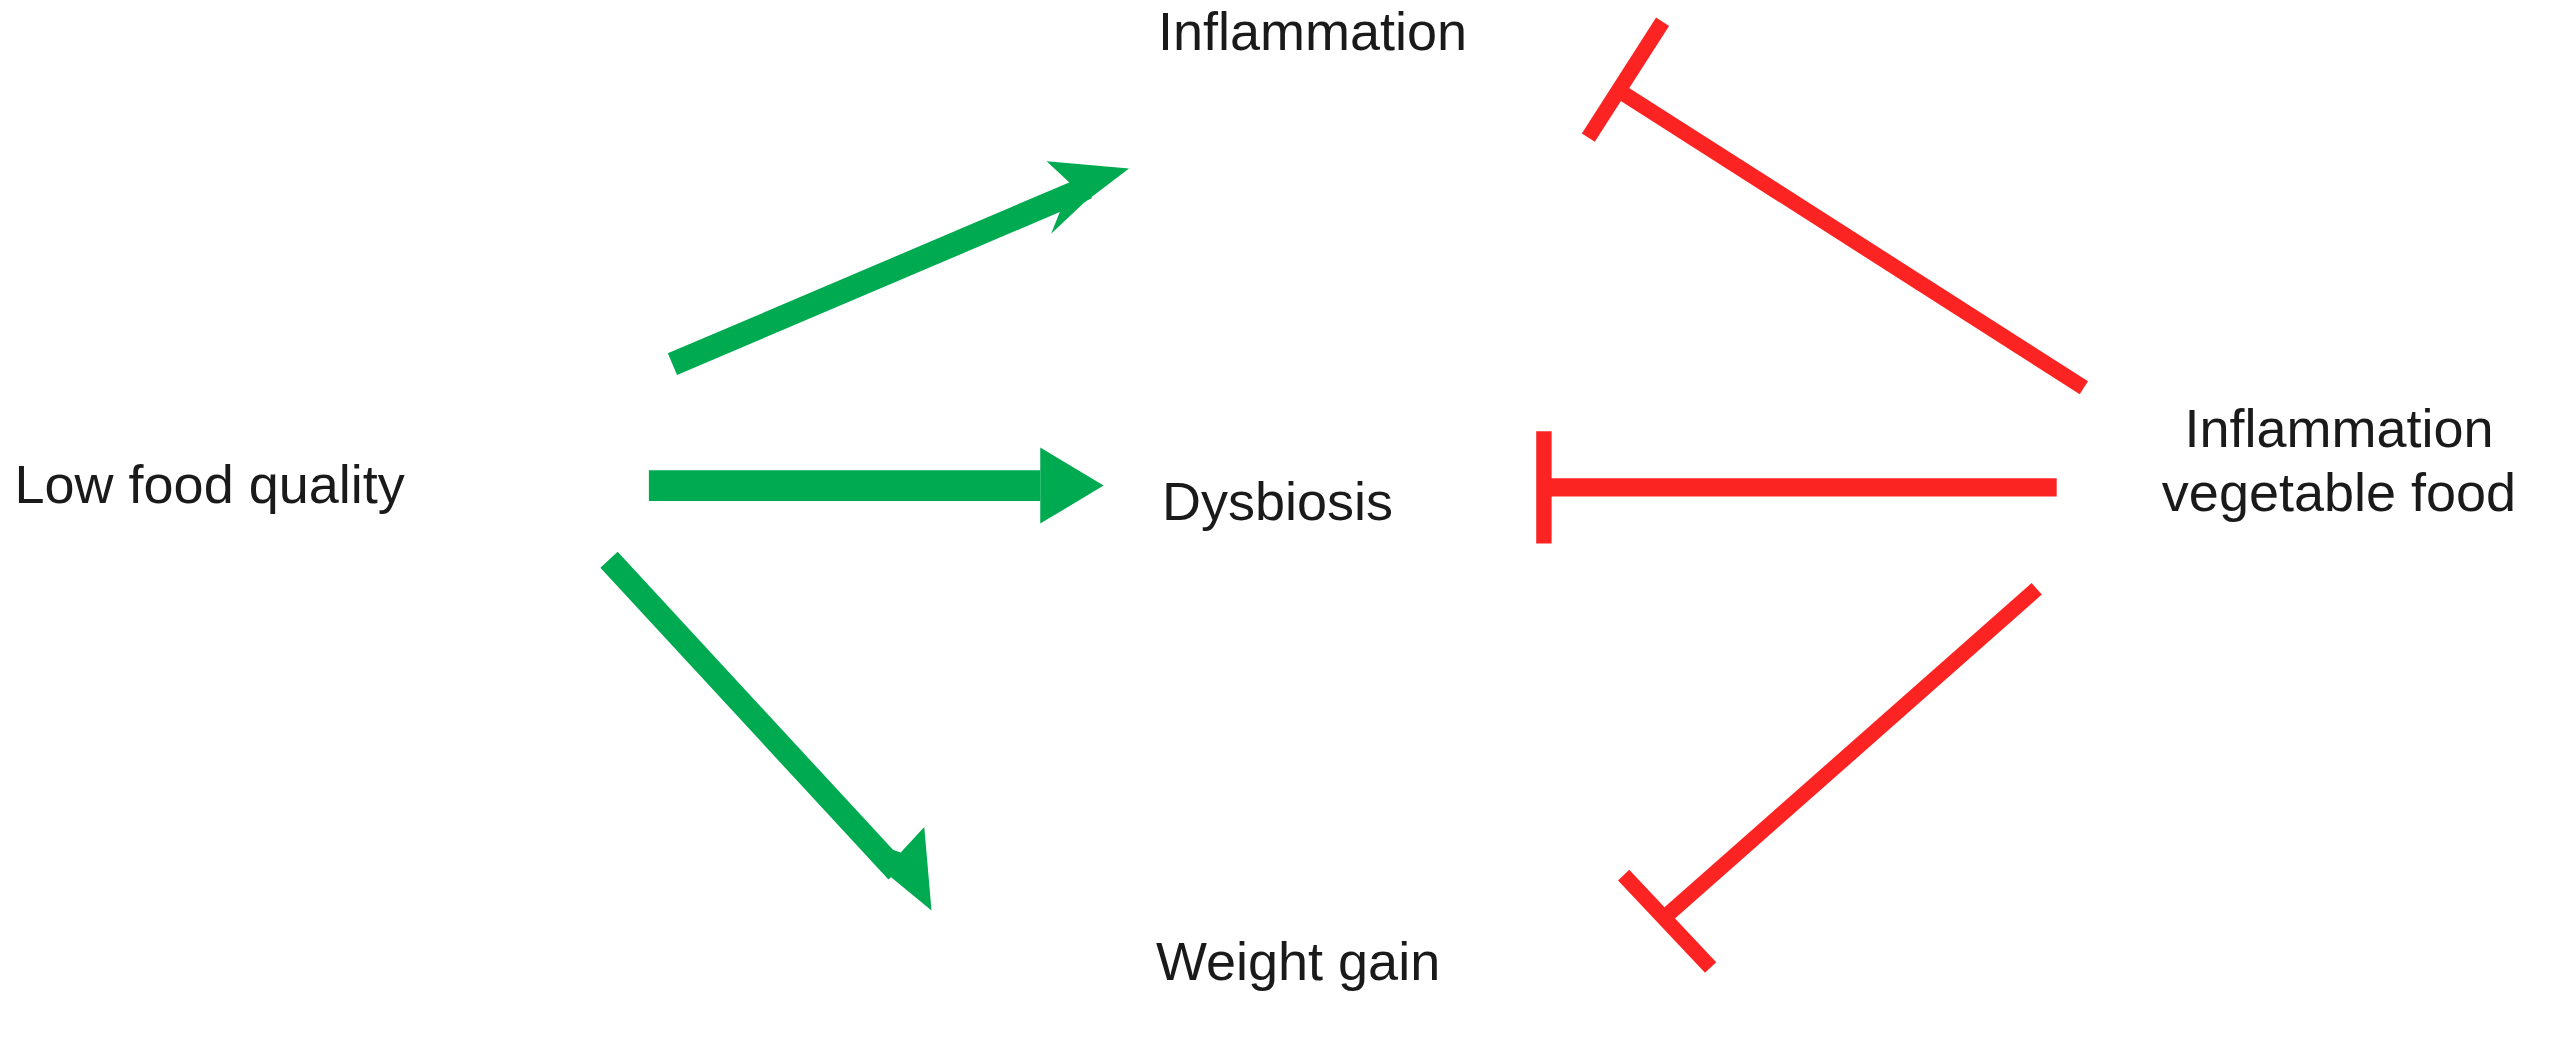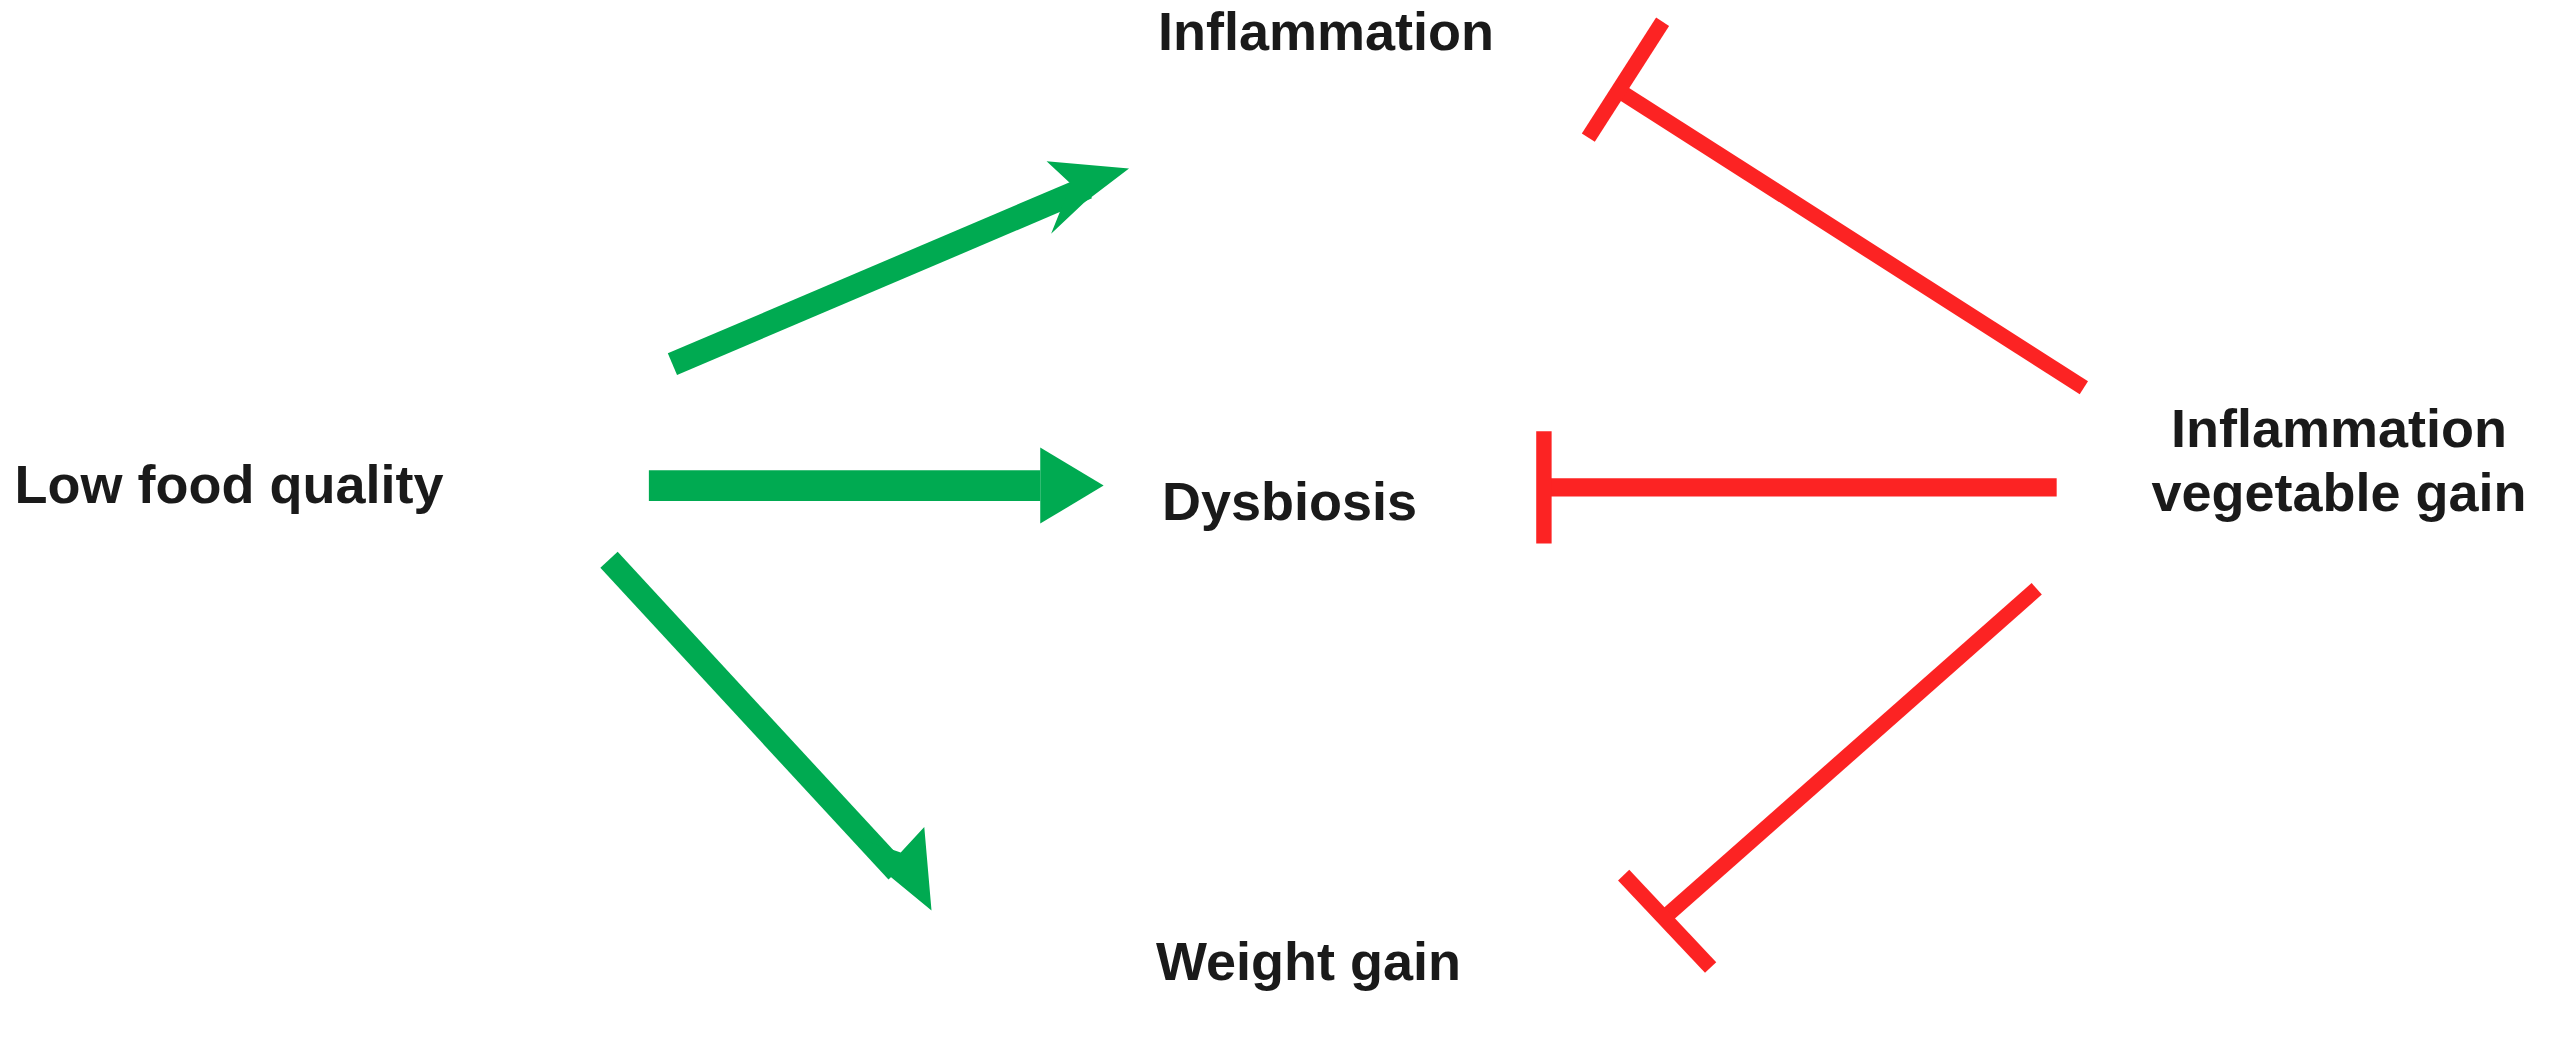--- a/index.html
+++ b/index.html
@@ -22,21 +22,21 @@
     left: 0;
     top: 0;
     width: 2576px;
     height: 1040px;
   }
   .node-label {
     position: absolute;
     color: #1a1a1a;
     font-family: "Liberation Sans", sans-serif;
     font-size: 54px;
-    font-weight: 700;
+    font-weight: 400;
     line-height: 1.18;
     white-space: nowrap;
     letter-spacing: 0px;
   }
   #node-low-food-quality {
     left: 14.5px;
     top: 453px;
     text-align: right;
   }
   #node-inflammation {
@@ -102,16 +102,16 @@
   </svg>
 
   <div class="node-label" id="node-low-food-quality">Low food quality</div>
 
   <div class="node-label" id="node-inflammation">Inflammation</div>
 
   <div class="node-label" id="node-dysbiosis">Dysbiosis</div>
 
   <div class="node-label" id="node-weight-gain">Weight gain</div>
 
-  <div class="node-label" id="node-unprocessed-vegetable-food"><span>Inflammation</span><br><span>vegetable gain</span></div>
+  <div class="node-label" id="node-unprocessed-vegetable-food"><span>Inflammation</span><br><span>vegetable food</span></div>
 
 </div>
 
 
 </body></html>

